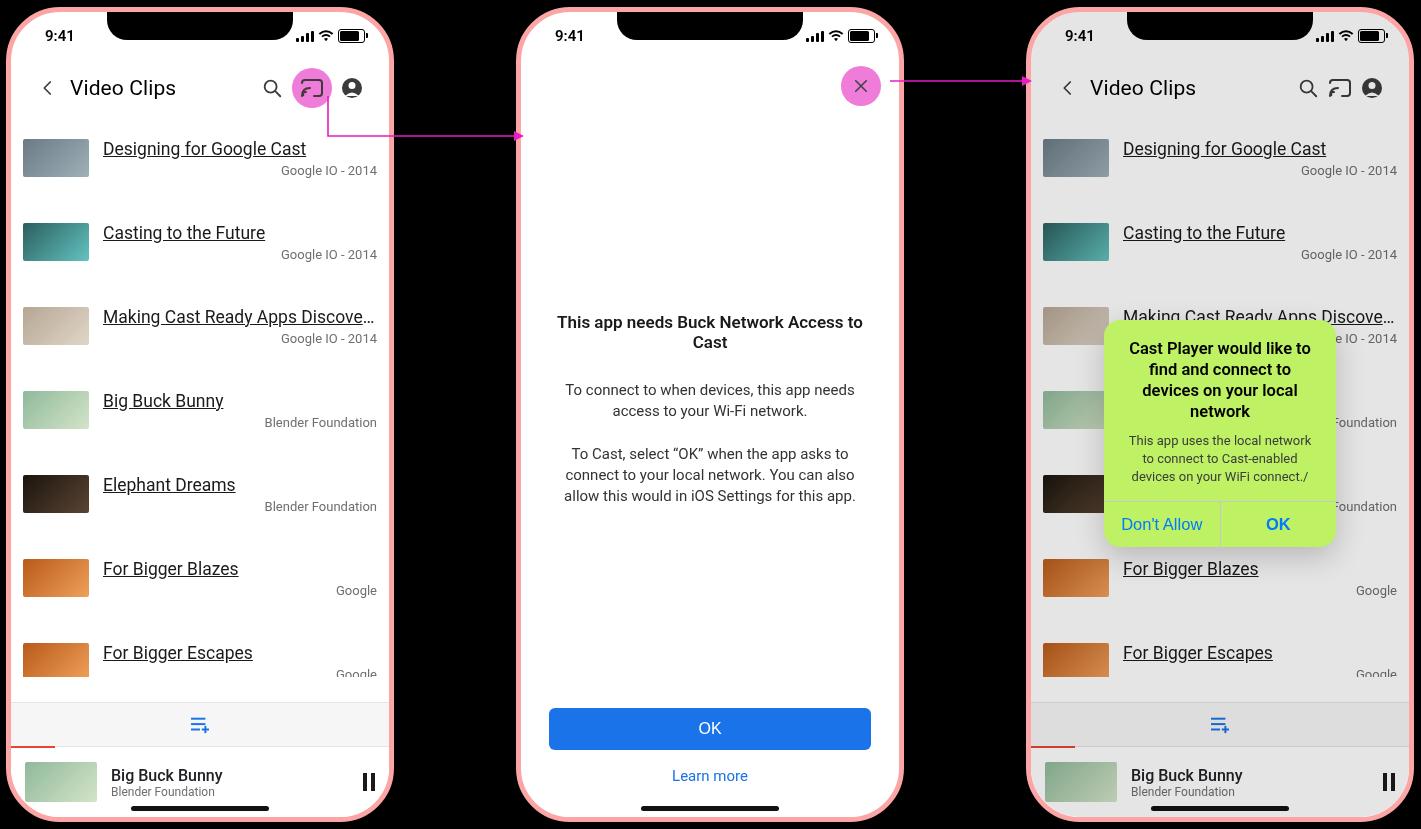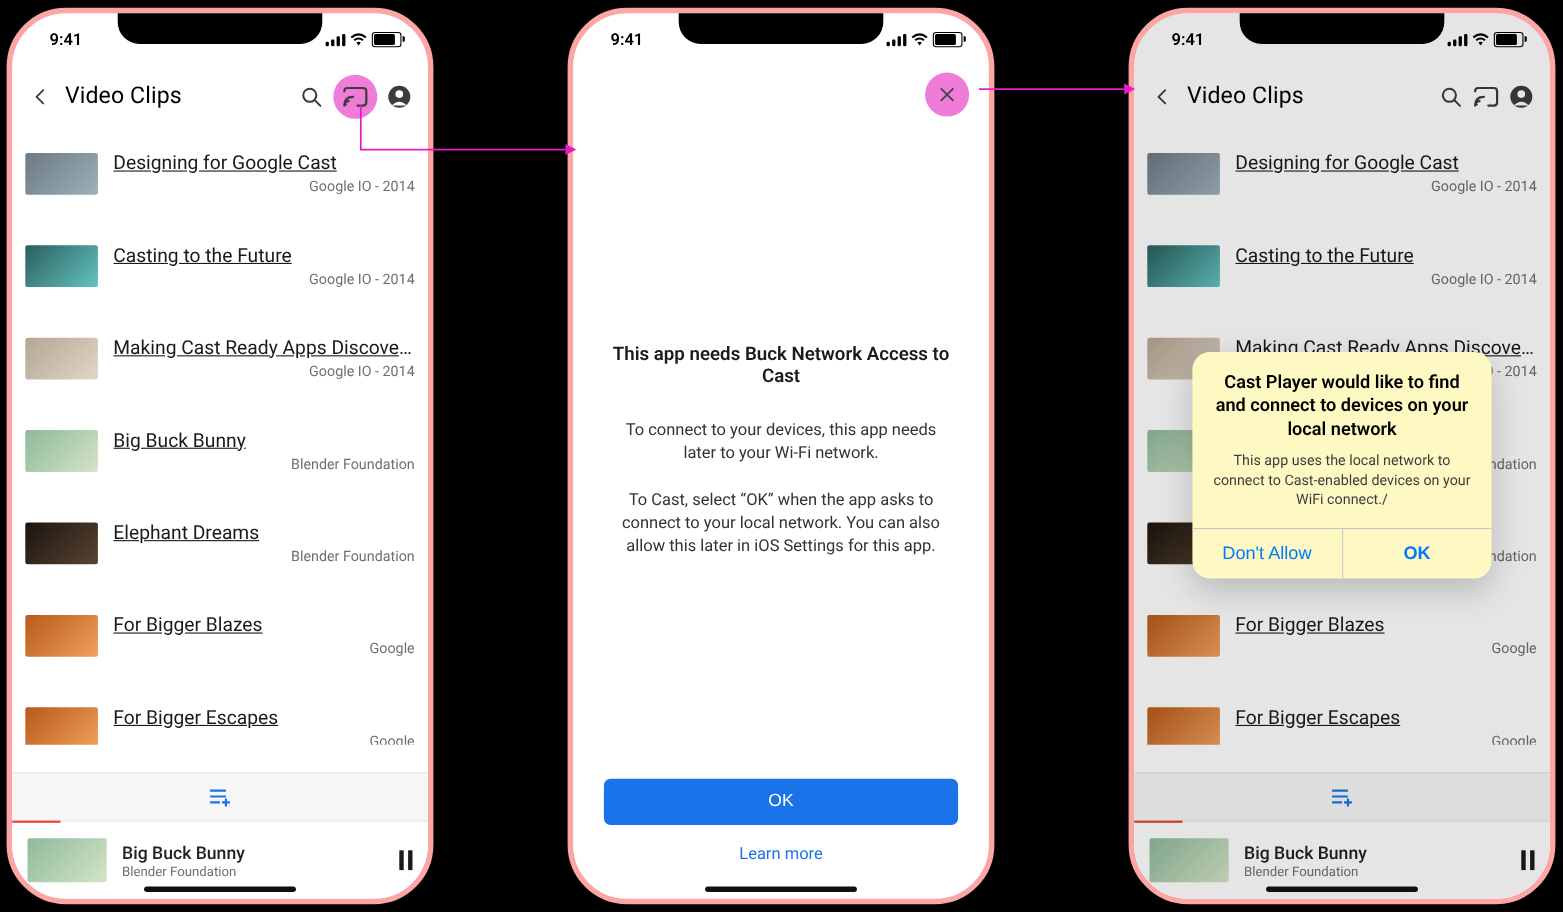--- a/index.html
+++ b/index.html
@@ -58,21 +58,21 @@
   .bars span:nth-child(3){height:9px;}
   .bars span:nth-child(4){height:11.5px;}
   .wifi-ic{width:16px;height:12px;}
   .batt{width:25px;height:12px;border:1.3px solid #000;border-radius:3px;position:relative;}
   .batt::after{content:"";position:absolute;right:-3.5px;top:3px;width:2px;height:5px;background:#000;border-radius:0 1px 1px 0;}
   .batt .fill{position:absolute;left:1px;top:1px;bottom:1px;width:19px;background:#000;border-radius:1.5px;}
 
   
   .header{
     position:absolute;top:48px;left:0;right:0;height:56px;
-    display:flex;align-items:center;padding:0 14px;gap:8px;z-index:12;
+    display:flex;align-items:center;padding:0 25px;gap:8px;z-index:12;
   }
   .header .title{font-size:21px;font-weight:400;letter-spacing:0.1px;flex:1;margin-left:2px;}
   .hic{width:24px;height:24px;display:flex;align-items:center;justify-content:center;color:#3c3c3c;}
   .cast-highlight{width:40px;height:40px;border-radius:50%;background:var(--pink);display:flex;align-items:center;justify-content:center;}
 
   
   .vlist{position:absolute;top:104px;left:0;right:0;bottom:140px;overflow:hidden;}
   .vrow{display:flex;align-items:center;gap:14px;padding:16px 12px;min-height:52px;}
   .thumb{width:66px;height:38px;flex:0 0 66px;border-radius:2px;}
   .vmeta{flex:1;min-width:0;}
@@ -113,21 +113,21 @@
   .ok-btn{
     background:var(--blue-btn);color:#fff;font-size:16px;font-weight:500;
     padding:12px 0;border:none;border-radius:6px;width:100%;cursor:pointer;margin-bottom:16px;
   }
   .learn-link{color:var(--blue-btn);font-size:15px;text-decoration:none;}
 
   
   .phone.p3 .dim{position:absolute;inset:0;background:rgba(0,0,0,0.10);z-index:30;pointer-events:none;}
   .ios-dialog{
     position:absolute;top:308px;left:50%;transform:translateX(-50%);
-    width:272px;background:#fef9c3;border-radius:16px;overflow:hidden;
+    width:232px;background:#bef264;border-radius:16px;overflow:hidden;
     z-index:40;box-shadow:0 10px 30px rgba(0,0,0,0.2);text-align:center;
   }
   .ios-dialog .d-head{padding:18px 18px 4px;font-size:16.5px;font-weight:600;line-height:1.28;}
   .ios-dialog .d-body{padding:6px 18px 16px;font-size:13px;color:#3c3c3c;line-height:1.35;}
   .ios-dialog .d-btns{display:flex;border-top:0.7px solid #c8c8cc;}
   .ios-dialog .d-btns button{
     flex:1;background:none;border:none;padding:13px 0;font-size:16.5px;color:var(--blue-ios);cursor:pointer;
   }
   .ios-dialog .d-btns button:first-child{border-right:0.7px solid #c8c8cc;}
   .ios-dialog .d-btns button.bold{font-weight:600;}
@@ -291,22 +291,22 @@
 
     <div class="close-circ">
       <svg width="18" height="18" viewBox="0 0 24 24">
           <line x1="5" y1="5" x2="19" y2="19" stroke="#444" stroke-width="2.2" stroke-linecap="round"></line>
           <line x1="19" y1="5" x2="5" y2="19" stroke="#444" stroke-width="2.2" stroke-linecap="round"></line>
         </svg>
     </div>
 
     <div class="int-body">
       <div class="int-title">This app needs Buck Network Access to Cast</div>
-      <div class="int-para">To connect to your devices, this app needs later to your Wi-Fi network.</div>
-      <div class="int-para">To Cast, select “OK” when the app asks to connect to your local network. You can also allow this later in iOS Settings for this app.</div>
+      <div class="int-para">To connect to when devices, this app needs access to your Wi-Fi network.</div>
+      <div class="int-para">To Cast, select “OK” when the app asks to connect to your local network. You can also allow this would in iOS Settings for this app.</div>
     </div>
 
     <div class="int-bottom">
       <button class="ok-btn">OK</button>
       <a href="#" class="learn-link">Learn more</a>
     </div>
 
     <div class="home-ind"></div>
   </div>
 

